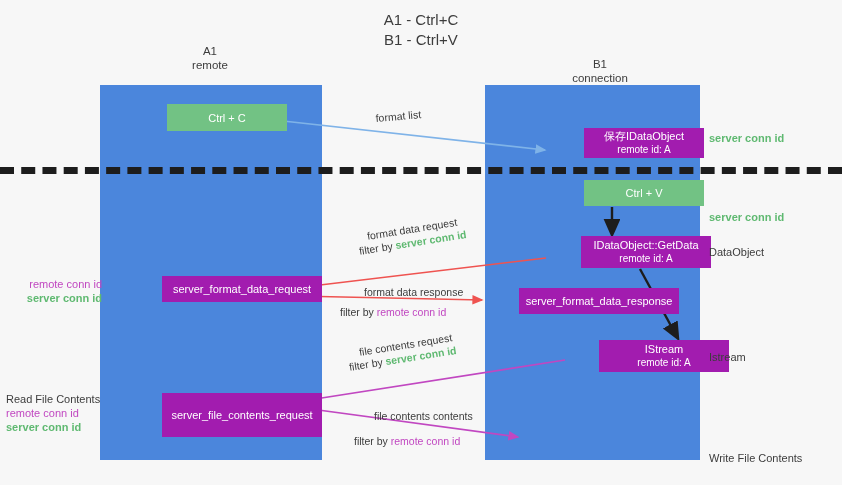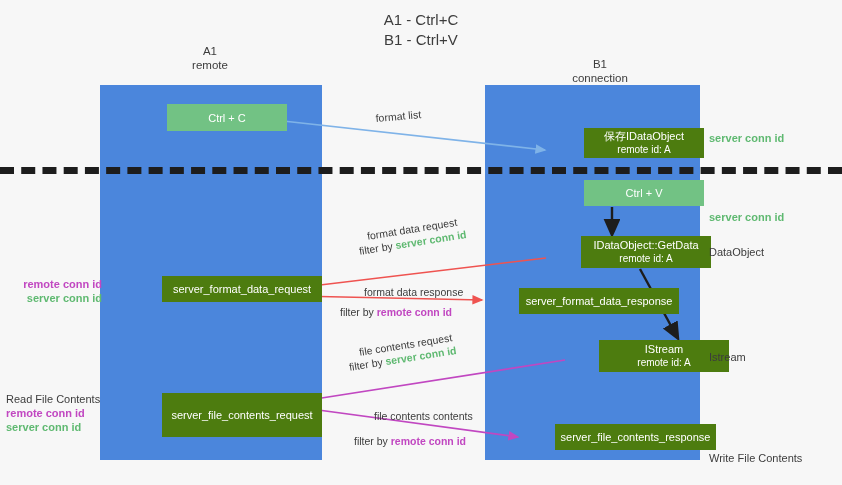--- a/index.html
+++ b/index.html
@@ -26,36 +26,36 @@
     color:#3c3c3c;font-size:15px;line-height:20px;
   }
   #title span{display:block;}
   .node{
     position:absolute;box-sizing:border-box;
     color:#ffffff;text-align:center;
     font-size:11px;line-height:14px;
     display:flex;flex-direction:column;align-items:center;justify-content:center;margin-left:32px;
   }
   .node.green{background:#72c284;}
-  .node.orange{background:#4d7c0f;}
+  .node.orange{background:#a21caf;}
   .node .l2{font-size:10px;}
   #n-ctrlc{left:135px;top:104px;width:120px;height:27px;}
   #n-save{left:552px;top:128px;width:120px;height:30px;}
   #n-ctrlv{left:552px;top:180px;width:120px;height:26px;}
   #n-getdata{left:549px;top:236px;width:130px;height:32px;}
   #n-sfdreq{left:130px;top:276px;width:160px;height:26px;}
   #n-sfdres{left:487px;top:288px;width:160px;height:26px;}
   #n-istream{left:567px;top:340px;width:130px;height:32px;}
   #n-sfcreq{left:130px;top:393px;width:160px;height:44px;}
   #n-sfcres{left:523px;top:424px;width:161px;height:26px;}
   .sidelabel{
     position:absolute;font-size:11px;line-height:14px;color:#3c3c3c;
   }
   .green-t{color:#5fb971;font-weight:bold;}
-  .magenta-t{color:#c147c1;font-weight:bold;}
+  .magenta-t{color:#c147c1;font-weight:normal;}
   .dark-t{color:#3c3c3c;}
   #sl-scid1{left:709px;top:131px;}
   #sl-scid2{left:709px;top:210px;}
   #sl-dataobject{left:709px;top:245px;}
   #sl-istream{left:709px;top:350px;}
   #sl-writefc{left:709px;top:431px;margin-top:20px;}
   #sl-left1{left:6px;top:277px;width:96px;text-align:right;}
   #sl-left1 span{display:block;}
   #sl-left2{left:6px;top:392px;width:104px;text-align:left;}
   #sl-left2 span{display:block;}
@@ -160,23 +160,20 @@
 
   <div id="n-istream" class="node orange">
     <div>IStream</div>
     <div class="l2">remote id: A</div>
   </div>
 
   <div id="n-sfcreq" class="node orange">
     <div>server_file_contents_request</div>
   </div>
 
-  <div id="n-sfcres" class="node orange">
-    <div>server_file_contents_response</div>
-  </div>
 
   <div id="el-formatlist" class="edgelabel">format list</div>
 
   <div id="el-fdreq" class="edgelabel rot-up">format data request</div>
   <div id="el-fdreq2" class="edgelabel rot-up">
     <span class="dark-t">filter by </span><span class="green-t">server conn id</span>
   </div>
 
   <div id="el-fdres" class="edgelabel">format data response</div>
   <div id="el-fdres2" class="edgelabel">

